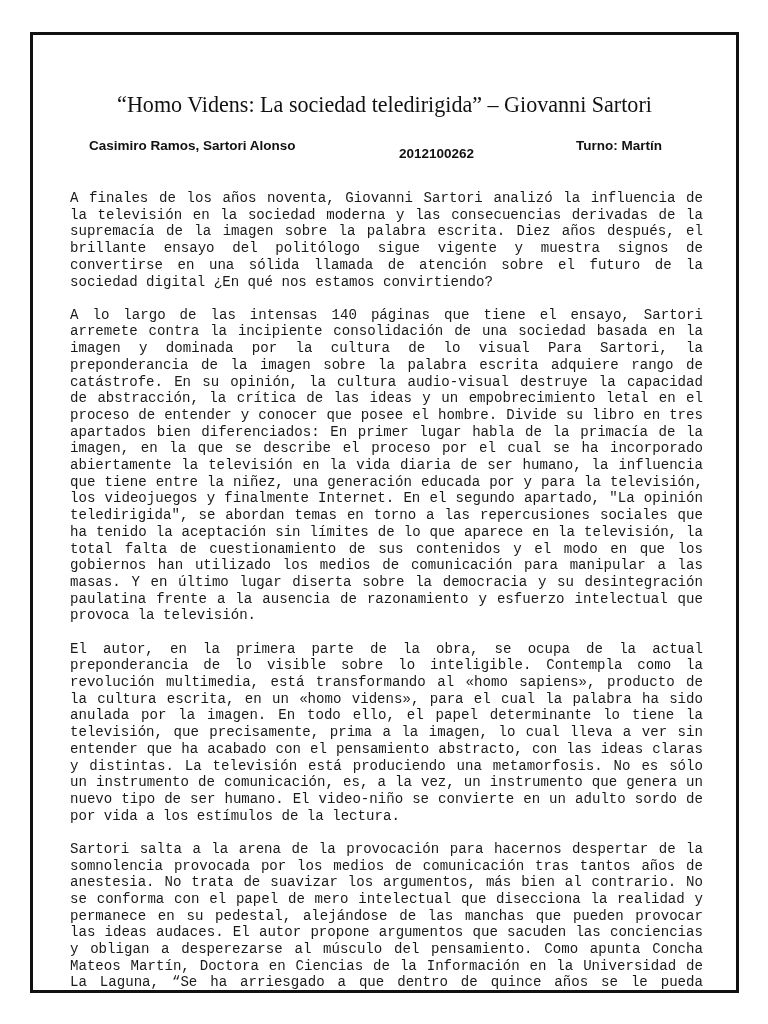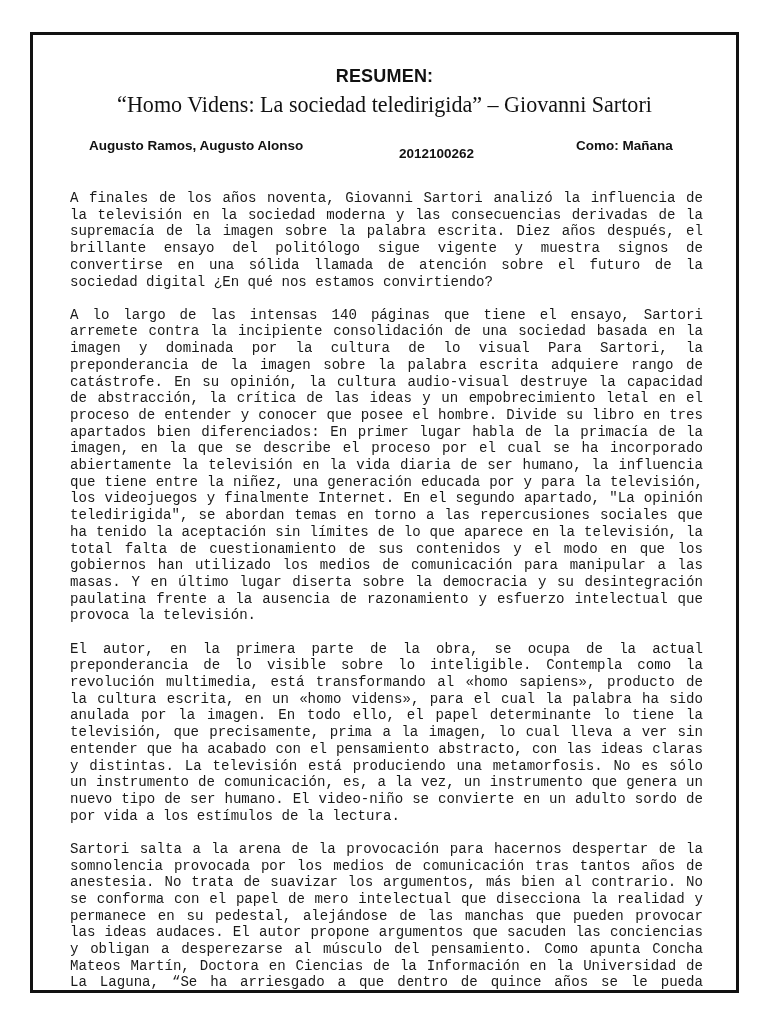--- a/index.html
+++ b/index.html
@@ -74,27 +74,26 @@
       text-align: justify;
     }
     .body-text p {
       margin: 0 0 16.5px 0;
     }
   </style>
 </head>
 <body>
 
 <div class="page-frame">
-  <div class="heading">RESUMEN:</div>
   <div class="title">“Homo Videns: La sociedad teledirigida” – Giovanni Sartori</div>
 
   <div class="meta-row">
-    <span class="meta-author">Augusto Ramos, Augusto Alonso</span>
+    <span class="meta-author">Casimiro Ramos, Sartori Alonso</span>
     <span class="meta-id">2012100262</span>
-    <span class="meta-shift">Como: Mañana</span>
+    <span class="meta-shift">Turno: Martín</span>
   </div>
 
   <div class="body-text">
     <p>A finales de los años noventa, Giovanni Sartori analizó la influencia de la televisión en la sociedad moderna y las consecuencias derivadas de la supremacía de la imagen sobre la palabra escrita. Diez años después, el brillante ensayo del politólogo sigue vigente y muestra signos de convertirse en una sólida llamada de atención sobre el futuro de la sociedad digital ¿En qué nos estamos convirtiendo?</p>
     <p>A lo largo de las intensas 140 páginas que tiene el ensayo, Sartori arremete contra la incipiente consolidación de una sociedad basada en la imagen y dominada por la cultura de lo visual  Para Sartori, la preponderancia de la imagen sobre la palabra escrita adquiere rango de catástrofe. En su opinión, la cultura audio-visual destruye la capacidad de abstracción, la crítica de las ideas y un empobrecimiento letal en el proceso de entender y conocer que posee el hombre. Divide su libro en tres apartados bien diferenciados: En primer lugar habla de la primacía de la imagen, en la que se describe el proceso por el cual se ha incorporado abiertamente la televisión en la vida diaria de ser humano, la influencia que tiene entre la niñez, una generación educada por y para la televisión, los videojuegos y finalmente Internet. En el segundo apartado, "La opinión teledirigida", se abordan temas en torno a las repercusiones sociales que ha tenido la aceptación sin límites de lo que aparece en la televisión, la total falta de cuestionamiento de sus contenidos y el modo en que los gobiernos han utilizado los medios de comunicación para manipular a las masas. Y en último lugar diserta sobre la democracia y su desintegración paulatina frente a la ausencia de razonamiento y esfuerzo intelectual que provoca la televisión.</p>
     <p>El autor, en la primera parte de la obra, se ocupa de la actual preponderancia de lo visible sobre lo inteligible. Contempla como la revolución multimedia, está transformando al «homo sapiens», producto de la cultura escrita, en un «homo videns», para el cual la palabra ha sido anulada por la imagen. En todo ello, el papel determinante lo tiene la televisión, que precisamente, prima a la imagen, lo cual lleva a ver sin entender que ha acabado con el pensamiento abstracto, con las ideas claras y distintas. La televisión está produciendo una metamorfosis. No es sólo un instrumento de comunicación, es, a la vez, un instrumento que genera un nuevo tipo de ser humano. El video-niño se convierte en un adulto sordo de por vida a los estímulos de la lectura.</p>
     <p>Sartori salta a la arena de la provocación para hacernos despertar de la somnolencia provocada por los medios de comunicación tras tantos años de anestesia. No trata de suavizar los argumentos, más bien al contrario. No se conforma con el papel de mero intelectual que disecciona la realidad y permanece en su pedestal, alejándose de las manchas que pueden provocar las ideas audaces. El autor propone argumentos que sacuden las conciencias y obligan a desperezarse al músculo del pensamiento. Como apunta Concha Mateos Martín, Doctora en Ciencias de la Información en la Universidad de La Laguna, “Se ha arriesgado a que dentro de quince años se le pueda tachar de alarmista, desmesurado, exagerado, torpe, confundido y confundidor. Es decir, se ha arriesgado a que sus predicciones futuribles no se demuestren. Se ha arriesgado a que se enfaden aquellos a los que</p>
   </div>
 </div>
 

